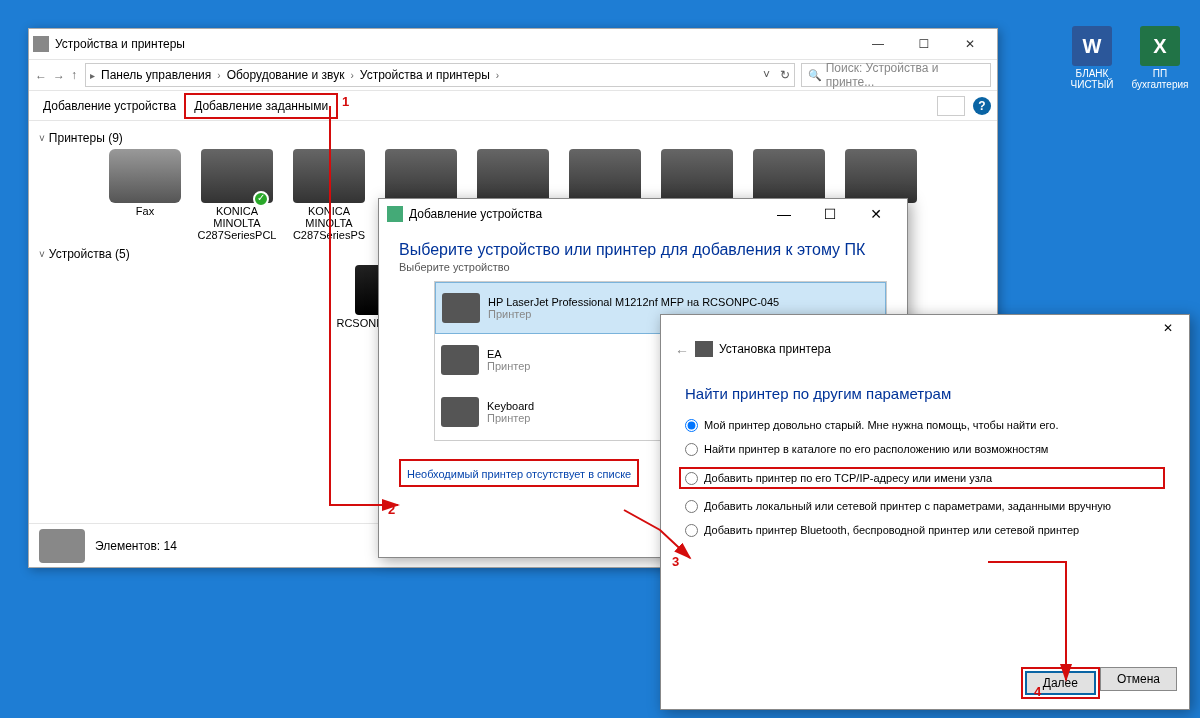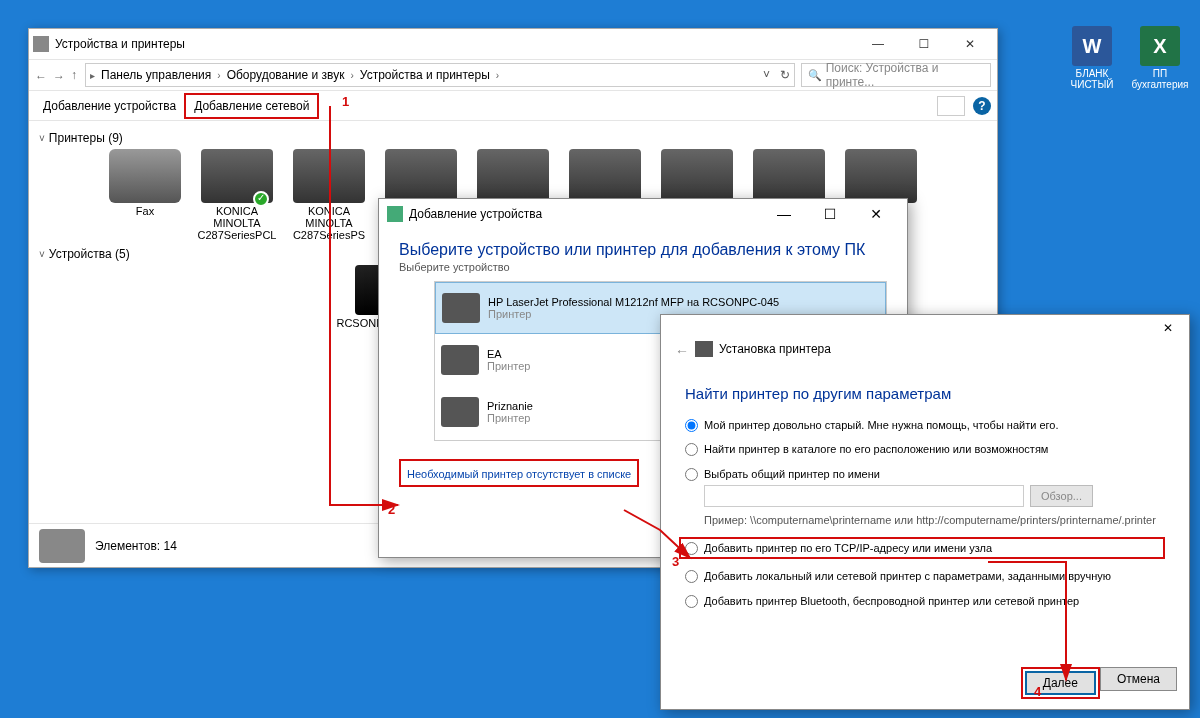--- a/index.html
+++ b/index.html
@@ -138,21 +138,21 @@
       <span style="color:#555; margin-left:6px;">↻</span>
     </div>
     <div class="searchbox">
       <span class="sicon">🔍</span>
       <span>Поиск: Устройства и принте...</span>
     </div>
   </div>
 
   <div class="toolbar">
     <div class="tbtn">Добавление устройства</div>
-    <div class="tbtn hl">Добавление сетевой</div>
+    <div class="tbtn hl">Добавление заданными</div>
     <div class="right">
       <div class="view"></div>
       <div class="help">?</div>
     </div>
   </div>
 
   <div class="content">
     <div class="group-header">
       <span class="chev">˅</span>
       <span>Принтеры (9)</span>
@@ -247,21 +247,21 @@
       <div class="row">
         <div class="pimg"></div>
         <div class="pinfo">
             <div class="pname">EA</div>
             <div class="ptype">Принтер</div>
           </div>
       </div>
       <div class="row">
         <div class="pimg"></div>
         <div class="pinfo">
-            <div class="pname">Priznanie</div>
+            <div class="pname">Keyboard</div>
             <div class="ptype">Принтер</div>
           </div>
       </div>
     </div>
     <div class="linkbox">
       <span class="link">Необходимый принтер отсутствует в списке</span>
     </div>
   </div>
 </div>
 
@@ -278,31 +278,20 @@
     <h2>Найти принтер по другим параметрам</h2>
 
     <label class="opt">
       <input type="radio" name="wopt" checked="" style="">
       <span>Мой принтер довольно старый. Мне нужна помощь, чтобы найти его.</span>
     </label>
     <label class="opt">
       <input type="radio" name="wopt" style="">
       <span>Найти принтер в каталоге по его расположению или возможностям</span>
     </label>
-    <div class="opt">
-      <input type="radio" name="wopt" style="">
-      <div>
-        <span>Выбрать общий принтер по имени</span>
-        <div class="share-row" style="display:flex; gap:6px; align-items:center;">
-          <input type="text" style="">
-          <button>Обзор...</button>
-        </div>
-        <div class="example">Пример: \\computername\printername или http://computername/printers/printername/.printer</div>
-      </div>
-    </div>
     <label class="opt boxed">
       <input type="radio" name="wopt" style="">
       <span>Добавить принтер по его TCP/IP-адресу или имени узла</span>
     </label>
     <label class="opt">
       <input type="radio" name="wopt" style="">
       <span>Добавить локальный или сетевой принтер с параметрами, заданными вручную</span>
     </label>
     <label class="opt">
       <input type="radio" name="wopt" style="">

